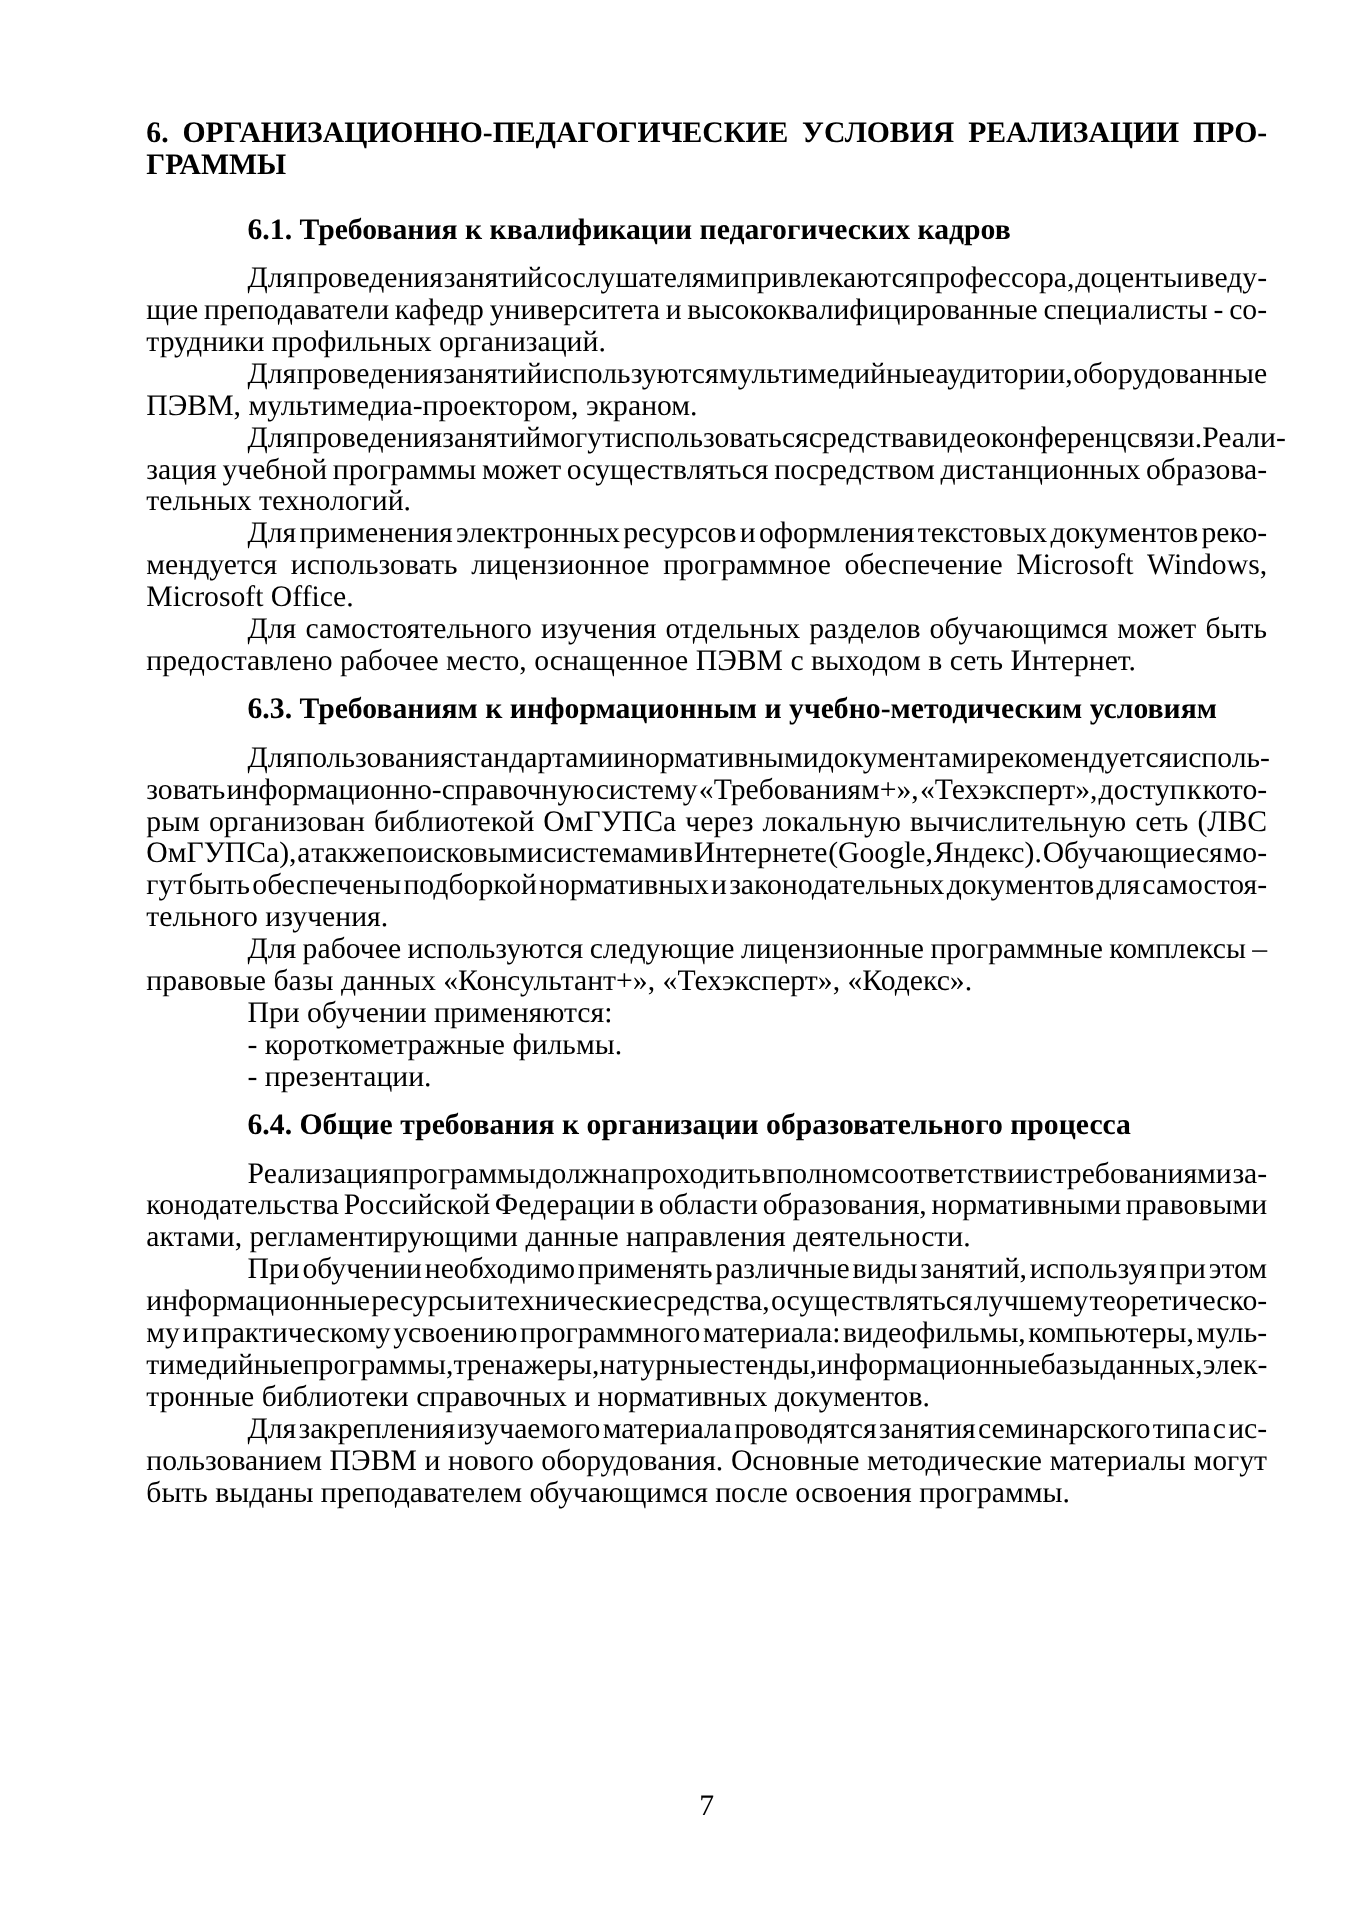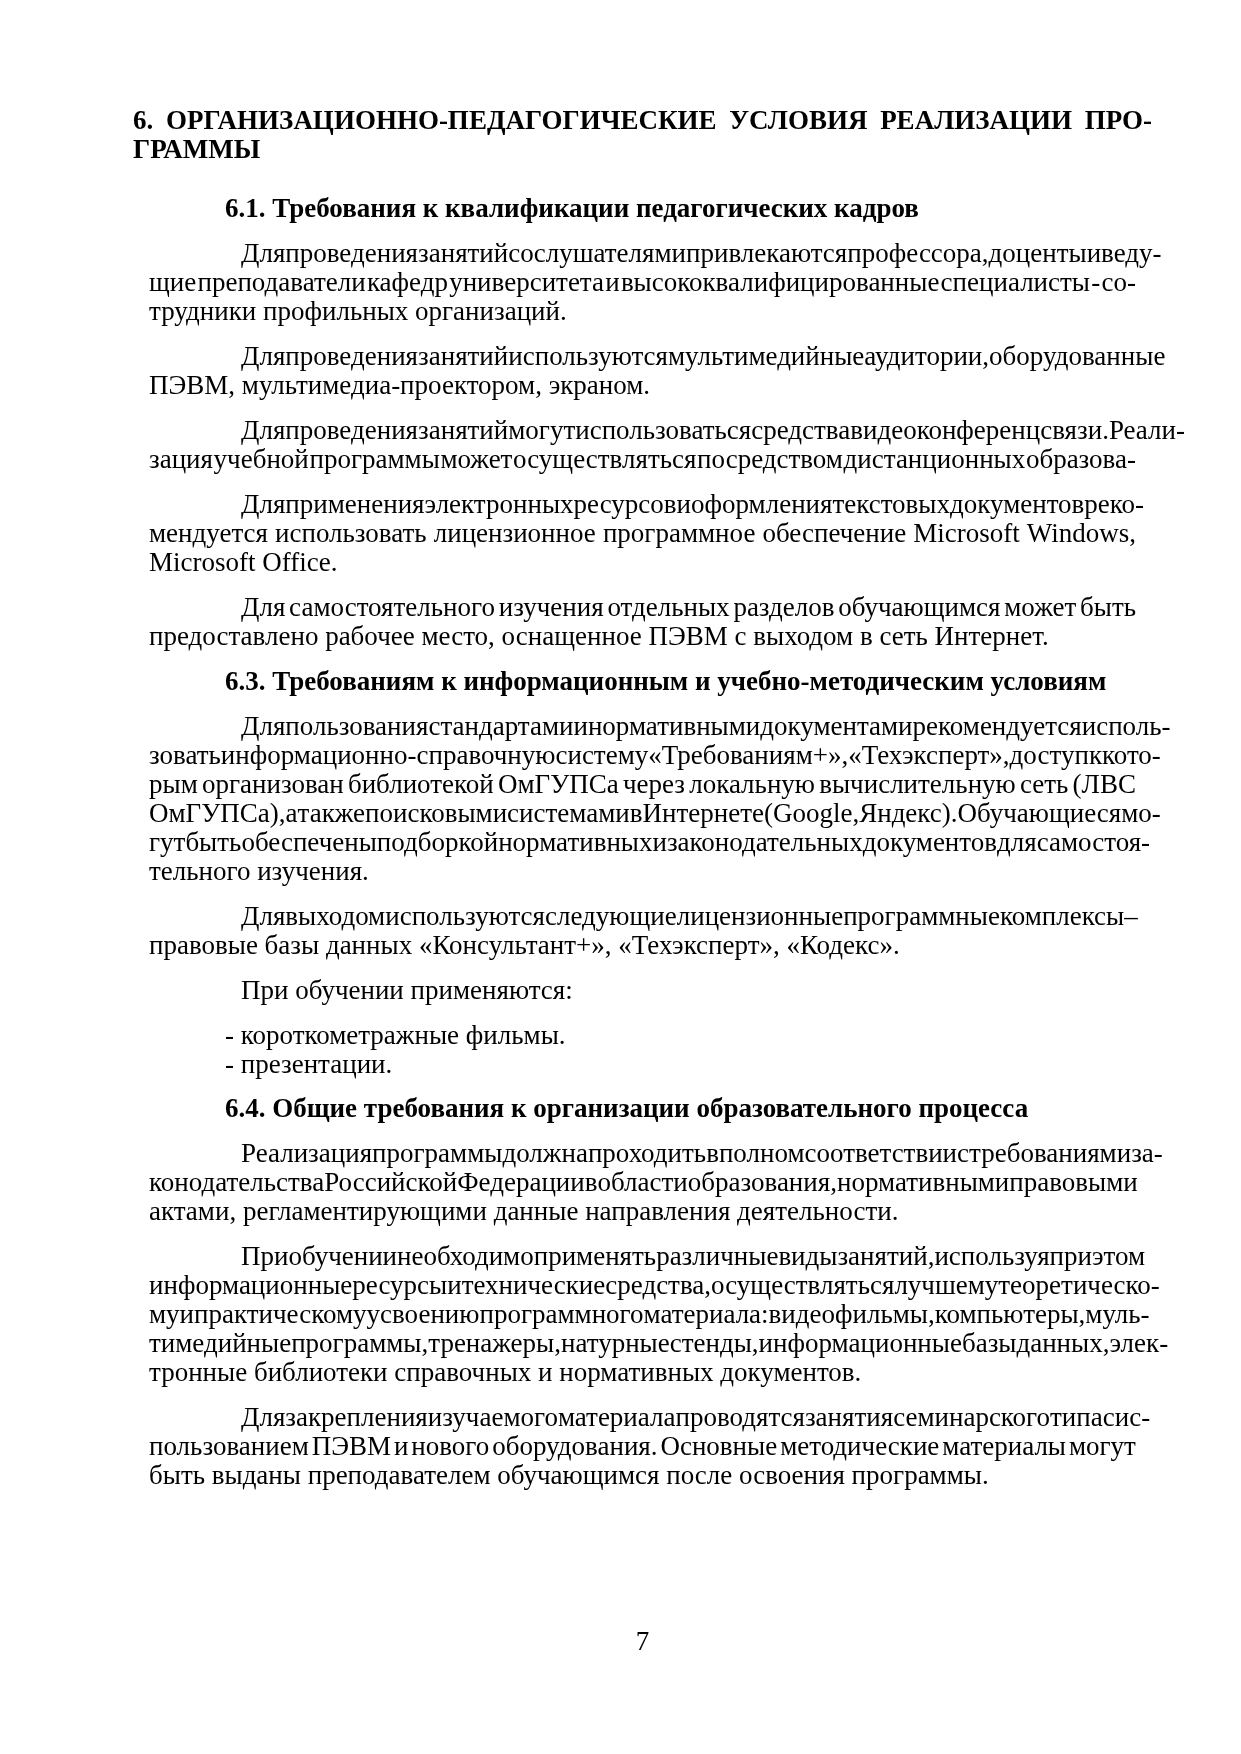--- a/index.html
+++ b/index.html
@@ -29,21 +29,21 @@
   }
   .line.j span { white-space: pre; flex: 0 0 auto; }
   .line.ind { padding-left: 92px; } 
   .main-heading { font-weight: bold; margin: 0 0 30px 0; }
   .sec-heading {
     font-weight: bold;
     line-height: 29px;
     padding-left: 92px;
     margin: 15px 0;
   }
-  .para { margin: 16px; }
+  .para { margin: 0; }
   .page-number {
     position: absolute;
     top: 1627px;
     left: 133px;
     width: 1019px;
     text-align: center;
     line-height: 29px;
   }
 </style>
 </head>
@@ -118,20 +118,21 @@
             <div class="line j">
               <span>зация</span>
               <span>учебной</span>
               <span>программы</span>
               <span>может</span>
               <span>осуществляться</span>
               <span>посредством</span>
               <span>дистанционных</span>
               <span>образова-</span>
             </div>
+            <div class="line">тельных технологий.</div>
           </div>
           <div class="para">
             <div class="line j ind">
               <span>Для</span>
               <span>применения</span>
               <span>электронных</span>
               <span>ресурсов</span>
               <span>и</span>
               <span>оформления</span>
               <span>текстовых</span>
@@ -220,21 +221,21 @@
               <span>законодательных</span>
               <span>документов</span>
               <span>для</span>
               <span>самостоя-</span>
             </div>
             <div class="line">тельного изучения.</div>
           </div>
           <div class="para">
             <div class="line j ind">
               <span>Для</span>
-              <span>выходом</span>
+              <span>рабочее</span>
               <span>используются</span>
               <span>следующие</span>
               <span>лицензионные</span>
               <span>программные</span>
               <span>комплексы</span>
               <span>–</span>
             </div>
             <div class="line">правовые базы данных «Консультант+», «Техэксперт», «Кодекс».</div>
           </div>
           <div class="para">

